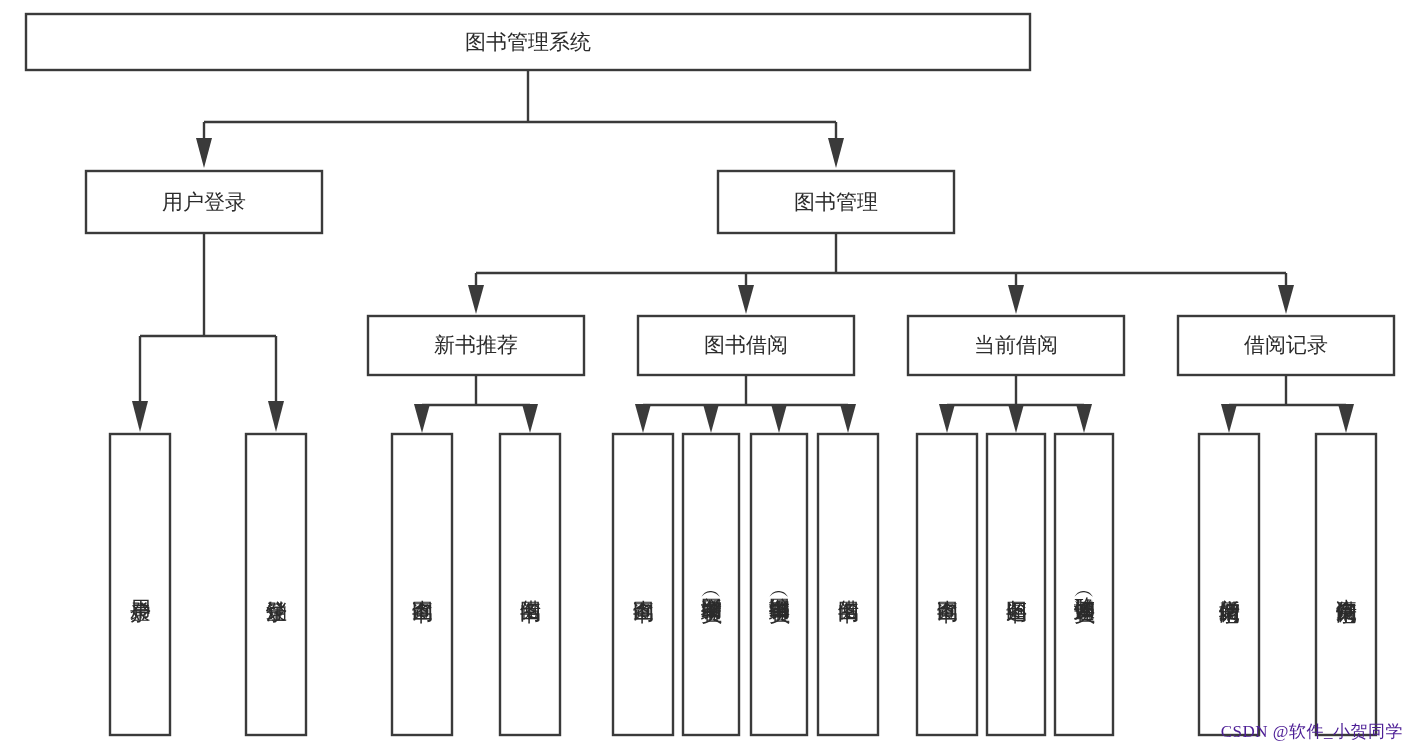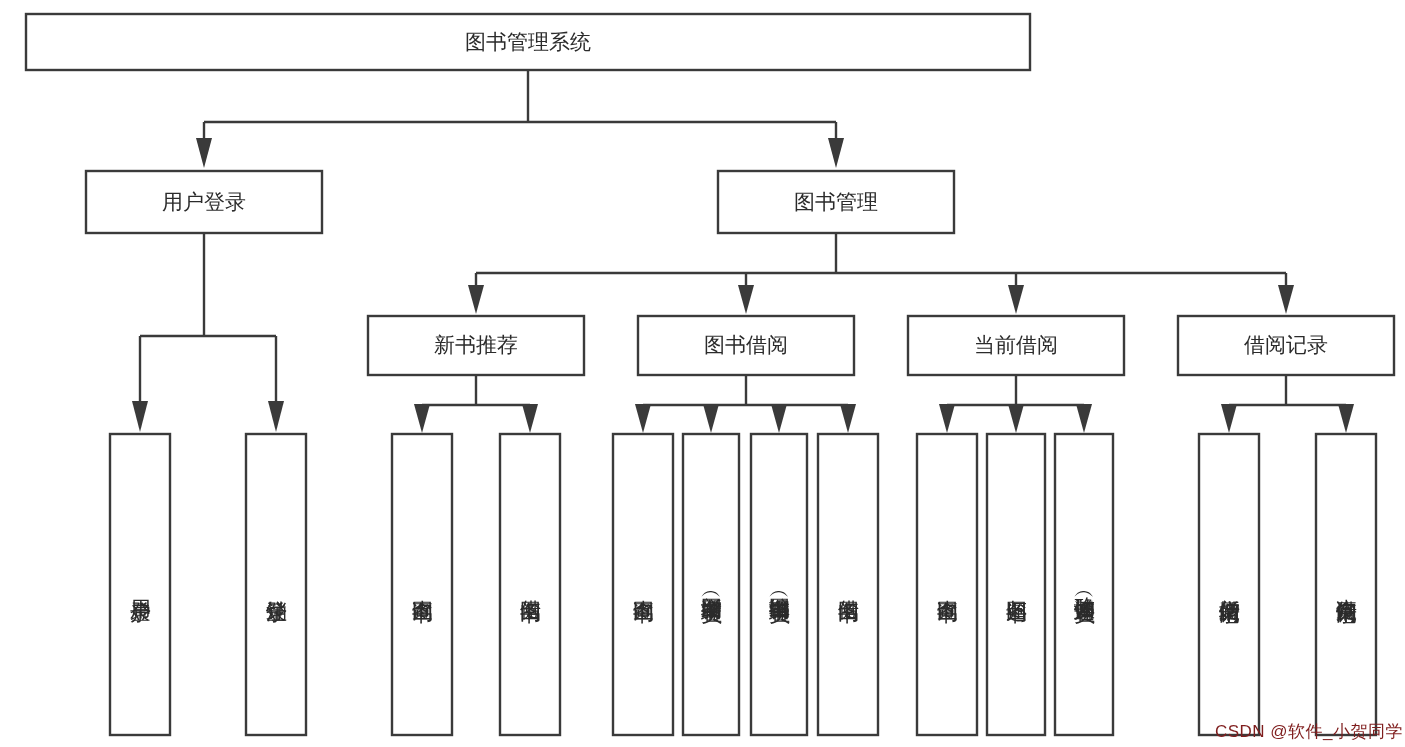--- a/index.html
+++ b/index.html
@@ -60,23 +60,23 @@
     line-height: 1.18;
     color: #2b2b2b;
     letter-spacing: 1px;
     white-space: nowrap;
     pointer-events: none;
   }
   #watermark {
     position: absolute;
     right: 8px;
     bottom: 4px;
-    font-family: Liberation Sans, sans-serif;
+    font-family: Liberation Serif, serif;
     font-size: 17px;
-    color: #7f1d1d;
+    color: #4c1d95;
     white-space: nowrap;
     letter-spacing: 0.5px;
   }
 </style>
 </head>
 <body>
 
 <div id="diagram-root">
 
   <svg id="tree-svg" viewBox="0 0 1405 747">

